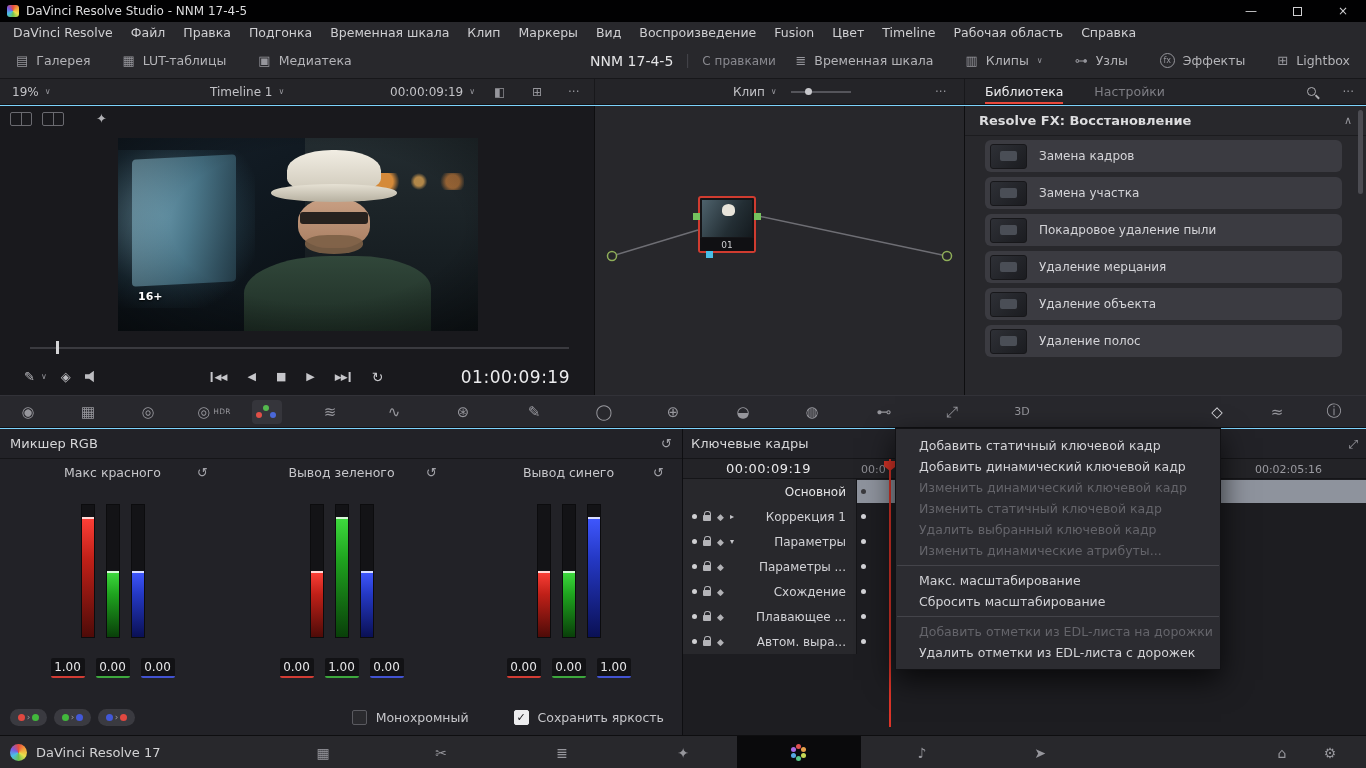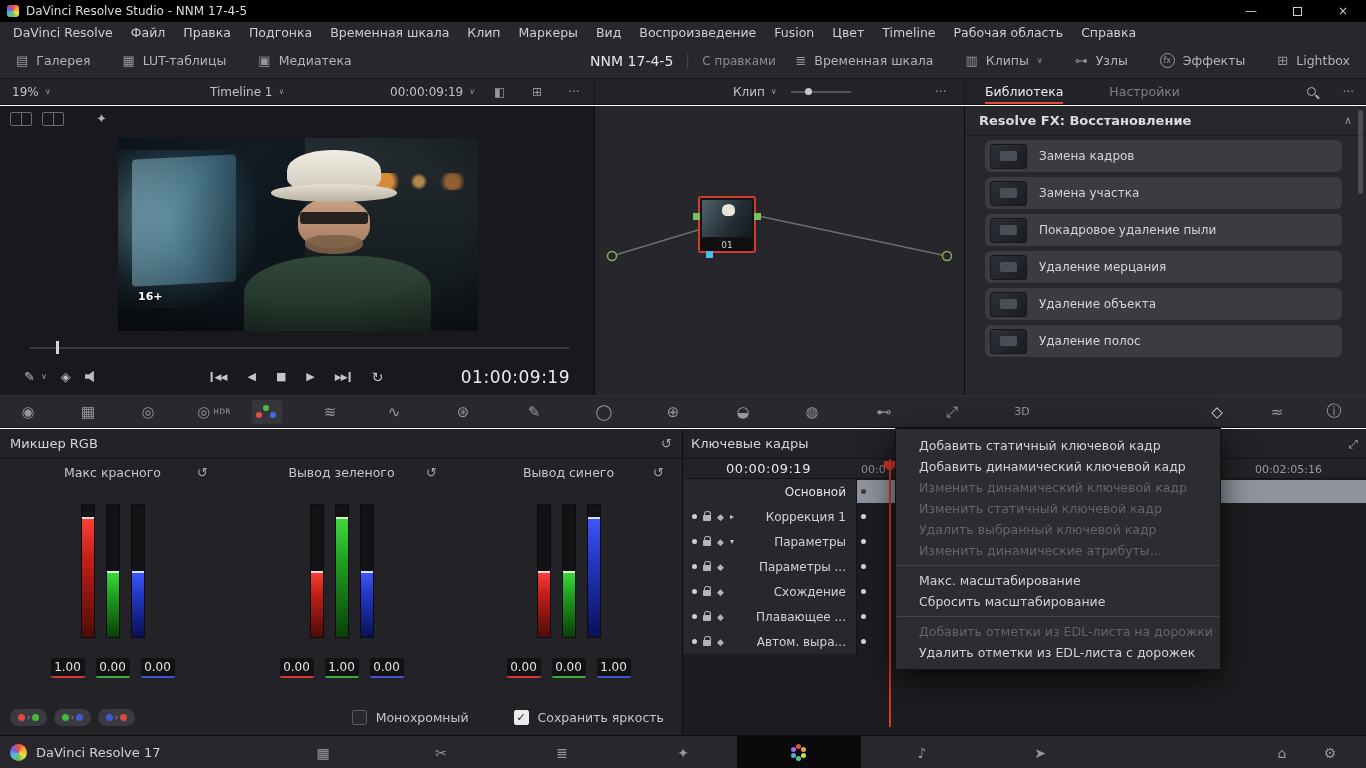--- a/index.html
+++ b/index.html
@@ -1,18 +1,18 @@
 <!DOCTYPE html>
 <html><head>
 <meta charset="utf-8">
 <style>
 *{margin:0;padding:0;box-sizing:border-box;}
 html,body{width:1366px;height:768px;background:#000;}
 body{font-family:"DejaVu Sans","Liberation Sans",sans-serif;-webkit-font-smoothing:antialiased;}
-.screen{position:relative;width:1366px;height:768px;background:#ffffff;overflow:hidden;color:#c8c8cc;font-size:12px;}
+.screen{position:relative;width:1366px;height:768px;background:#7dd3fc;overflow:hidden;color:#c8c8cc;font-size:12px;}
 i{font-style:normal;}
 
 .titlebar{position:absolute;left:0;top:0;right:0;height:22px;background:#010102;display:flex;align-items:center;gap:7px;padding-left:7px;z-index:20;}
 .app-dot{width:12px;height:12px;border-radius:3px;background:conic-gradient(#e84c3d,#f2a33c,#e8e04c,#6fc24f,#49bfe8,#7a5ae0,#e84c3d);}
 .tb-title{font-size:12px;color:#dcdcde;}
 .win-controls{margin-left:auto;display:flex;height:100%;}
 .win-btn{width:46px;display:flex;align-items:center;justify-content:center;color:#d0d0d2;font-size:12px;}
 .win-box{width:9px;height:9px;border:1px solid #d0d0d2;display:inline-block;}
 
 .menubar{position:absolute;left:0;top:22px;right:0;height:21px;background:#28282c;display:flex;align-items:center;padding-left:4px;}
@@ -24,21 +24,21 @@
 .fx-badge{width:15px;height:15px;border:1.4px solid #96969c;border-radius:50%;display:flex;align-items:center;justify-content:center;font-size:8px;color:#96969c;}
 .tb-center{position:absolute;left:50%;top:0;height:100%;transform:translateX(-50%);display:flex;align-items:center;gap:14px;}
 .project-title{font-size:14px;color:#e4e4e6;white-space:nowrap;}
 .project-status{font-size:12px;color:#8a8a90;border-left:1px solid #46464c;padding-left:14px;white-space:nowrap;}
 .tb-right{margin-left:auto;display:flex;height:100%;}
 .chev{font-size:8px;color:#96969c;}
 
 .toolbar3{position:absolute;left:0;top:79px;right:0;height:26px;background:#242428;border-bottom:1px solid #121215;display:flex;}
 .t3-viewer{width:595px;position:relative;border-right:1px solid #18181b;}
 .t3-node{width:370px;position:relative;border-right:1px solid #18181b;}
-.t3-lib{flex:1;position:relative;display:flex;align-items:center;padding-left:20px;gap:46px;}
+.t3-lib{flex:1;position:relative;display:flex;align-items:center;padding-left:20px;gap:31px;}
 .t3-item{position:absolute;top:0;height:25px;display:flex;align-items:center;gap:6px;color:#c2c2c6;font-size:12px;white-space:nowrap;}
 .t3-ico{position:absolute;top:0;height:25px;display:flex;align-items:center;color:#96969c;font-size:12px;}
 .t3-slider{position:absolute;left:196px;top:12px;width:60px;height:2px;background:#55555b;}
 .t3-thumb{position:absolute;left:14px;top:-3px;width:7px;height:7px;border-radius:50%;background:#c8c8cc;}
 .tab{height:25px;display:flex;align-items:center;color:#7e7e84;font-size:12.5px;}
 .tab.active{color:#ececee;box-shadow:inset 0 -2px 0 #e8493c;}
 .icon-search{position:absolute;right:50px;top:8px;width:9px;height:9px;border:1.5px solid #b0b0b4;border-radius:50%;}
 .icon-search::after{content:"";position:absolute;width:5px;height:1.5px;background:#b0b0b4;transform:rotate(45deg);right:-4.5px;bottom:-2px;}
 .lib-opt{right:12px;}
 

